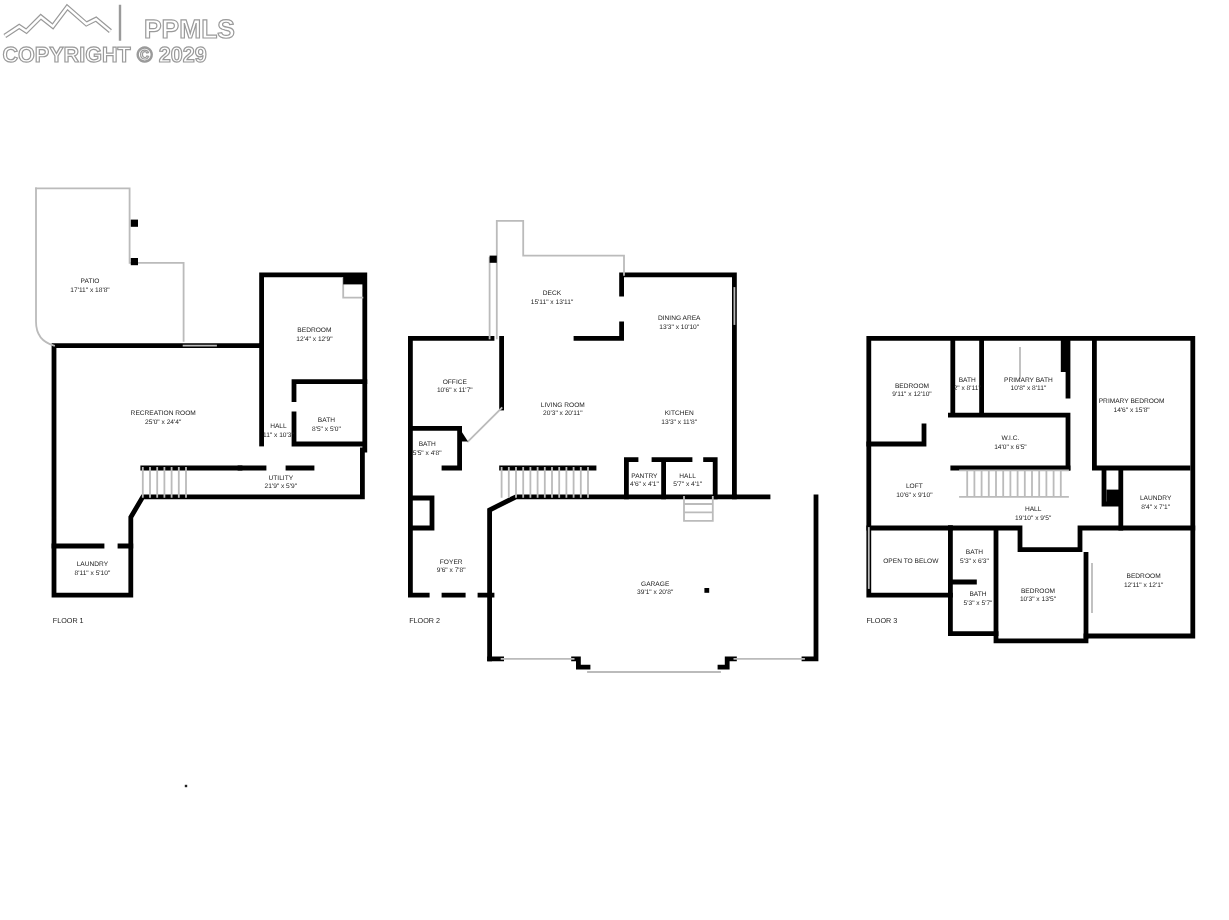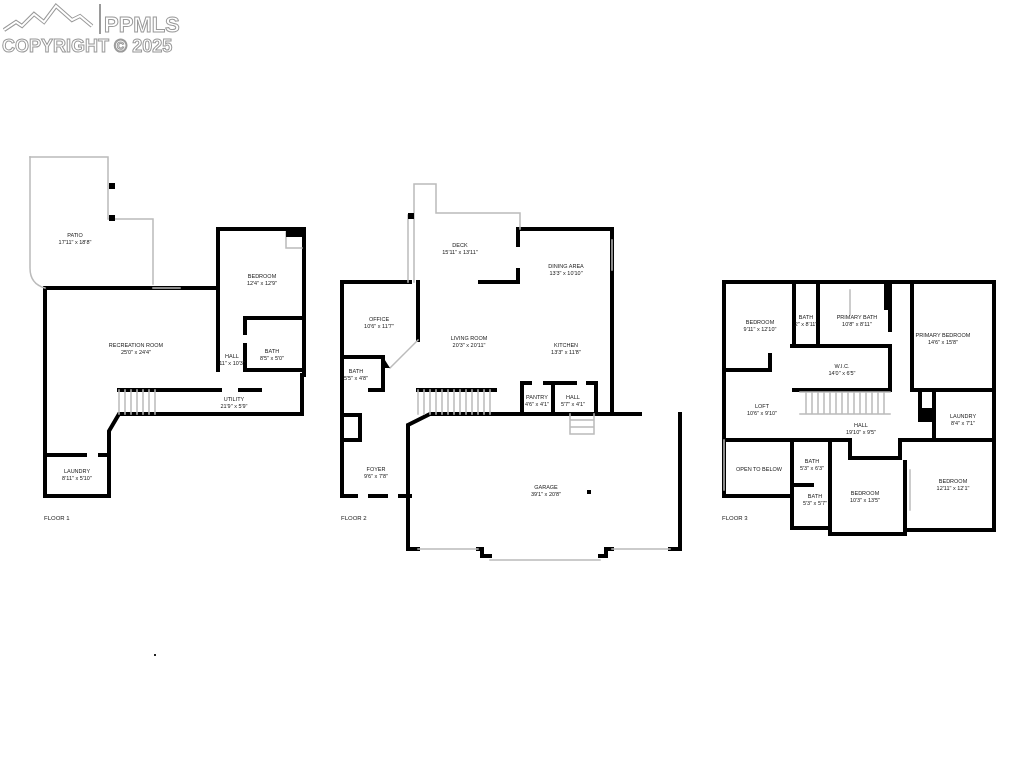--- a/index.html
+++ b/index.html
@@ -1,35 +1,35 @@
 <!DOCTYPE html>
 <html><head>
 <meta charset="utf-8">
 <style>
   html, body { margin: 0; padding: 0; background: #ffffff; }
   body { width: 1024px; height: 767px; position: relative; overflow: hidden; font-family: "Liberation Sans", sans-serif; }
   .watermark { position: absolute; left: 0; top: 0; width: 210px; height: 60px; }
-  .wm-brand { position: absolute; left: 104px; top: 12px; font-size: 22px; font-weight: bold; color: #fff; -webkit-text-stroke: 1px #9a9a9a; letter-spacing: 0px; }
+  .wm-brand { position: absolute; left: 120px; top: 12px; font-size: 22px; font-weight: bold; color: #fff; -webkit-text-stroke: 1px #9a9a9a; letter-spacing: 0px; }
   .wm-copy { position: absolute; left: 2px; top: 36px; font-size: 18px; font-weight: bold; color: #fff; -webkit-text-stroke: 1px #9a9a9a; }
   svg.plan { position: absolute; left: 0; top: 0; }
   .lbl { position: absolute; transform: translate(-50%, -50%); text-align: center; color: #222; font-size: 5.5px; line-height: 7px; white-space: nowrap; text-transform: uppercase; }
   .lbl .dim { display: block; text-transform: none; }
   .floor-lbl { position: absolute; font-size: 6px; color: #222; }
 </style>
 </head>
 <body>
 
 <div class="watermark">
   <svg width="110" height="40" viewBox="0 0 110 40" style="position:absolute;left:0;top:2px;">
     <polyline points="4,28 16,20 22,24 34,12 44,20 56,4 72,18 80,14 92,24" fill="none" stroke="#9a9a9a" stroke-width="4"></polyline>
     <polyline points="4,28 16,20 22,24 34,12 44,20 56,4 72,18 80,14 92,24" fill="none" stroke="#ffffff" stroke-width="2"></polyline>
     <line x1="100" y1="2" x2="100" y2="32" stroke="#9a9a9a" stroke-width="2"></line>
   </svg>
   <span class="wm-brand">PPMLS</span>
-  <span class="wm-copy">COPYRIGHT © 2025</span>
+  <span class="wm-copy">COPYRIGHT © 2029</span>
 </div>
 
 <svg class="plan" width="1024" height="767" viewBox="0 0 1024 767">
   <g fill="none" stroke="#000" stroke-width="4" stroke-linecap="square">
 
     <g>
       <path d="M45,288 L45,496 L109,496 L109,431 L119,414 L302,414 L302,375 L304,375 L304,229 L218,229 L218,288 L45,288"></path>
       <path d="M218,288 L218,370"></path>
       <path d="M245,318 L304,318 M245,318 L245,333"></path>
       <path d="M245,370 L302,370 M245,370 L245,345"></path>

